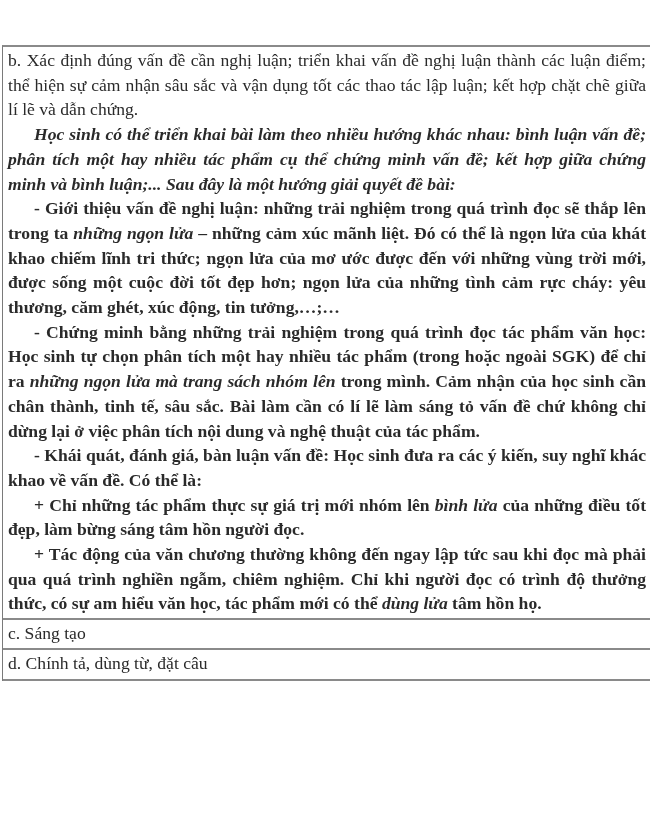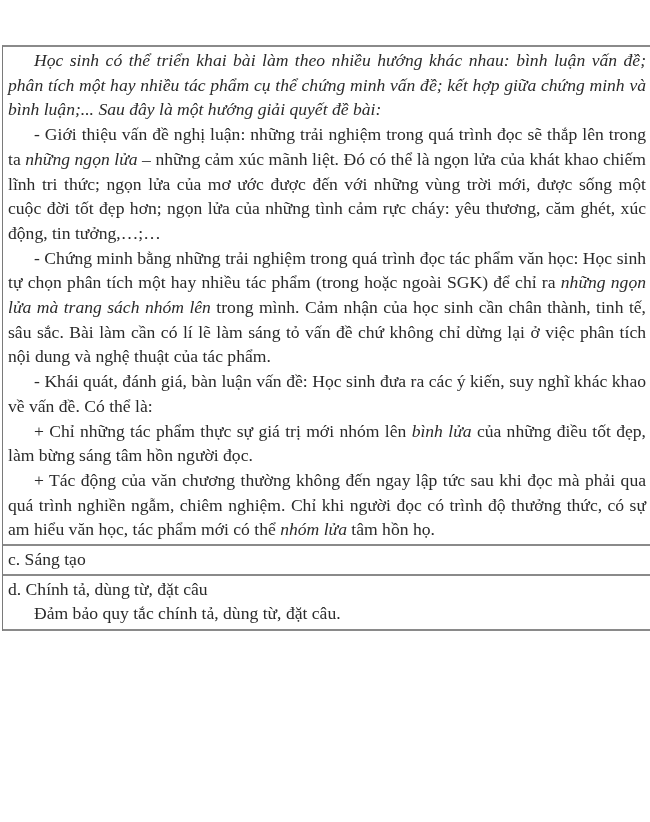--- a/index.html
+++ b/index.html
@@ -30,44 +30,44 @@
       width: 660px;
     }
     .para {
       font-size: 17.6px;
       line-height: 24.7px;
       width: 638px;
       text-align: justify;
       text-align-last: left;
       margin: 0;
     }
-    .indent { text-indent: 26px; }
+    .indent { text-indent: 26px; font-weight: bold; }
     .italic { font-style: italic; }
     em { font-style: italic; }
     .heading { margin: 0; font-size: 17.6px; line-height: 24.7px; }
     #cell-b { padding-top: 1px; padding-bottom: 2px; }
     #cell-c { padding-top: 1px; padding-bottom: 2px; }
     #cell-d { padding-top: 1px; padding-bottom: 3px; }
   </style>
 </head>
 <body>
 
 <div class="table">
 
   <div class="cell" id="cell-b">
+    <p class="para">b. Xác định đúng vấn đề cần nghị luận; triển khai vấn đề nghị luận thành các luận điểm; thể hiện sự cảm nhận sâu sắc và vận dụng tốt các thao tác lập luận; kết hợp chặt chẽ giữa lí lẽ và dẫn chứng.</p>
     <p class="para indent italic">Học sinh có thể triển khai bài làm theo nhiều hướng khác nhau: bình luận vấn đề; phân tích một hay nhiều tác phẩm cụ thể chứng minh vấn đề; kết hợp giữa chứng minh và bình luận;... Sau đây là một hướng giải quyết đề bài:</p>
     <p class="para indent"><span>- Giới thiệu vấn đề nghị luận: những trải nghiệm trong quá trình đọc sẽ thắp lên trong ta </span><em>những ngọn lửa</em><span> – những cảm xúc mãnh liệt. Đó có thể là ngọn lửa của khát khao chiếm lĩnh tri thức; ngọn lửa của mơ ước được đến với những vùng trời mới, được sống một cuộc đời tốt đẹp hơn; ngọn lửa của những tình cảm rực cháy: yêu thương, căm ghét, xúc động, tin tưởng,…;…</span></p>
     <p class="para indent"><span>- Chứng minh bằng những trải nghiệm trong quá trình đọc tác phẩm văn học: Học sinh tự chọn phân tích một hay nhiều tác phẩm (trong hoặc ngoài SGK) để chỉ ra </span><em>những ngọn lửa mà trang sách nhóm lên</em><span> trong mình. Cảm nhận của học sinh cần chân thành, tinh tế, sâu sắc. Bài làm cần có lí lẽ làm sáng tỏ vấn đề chứ không chỉ dừng lại ở việc phân tích nội dung và nghệ thuật của tác phẩm.</span></p>
     <p class="para indent">- Khái quát, đánh giá, bàn luận vấn đề: Học sinh đưa ra các ý kiến, suy nghĩ khác khao về vấn đề. Có thể là:</p>
     <p class="para indent"><span>+ Chỉ những tác phẩm thực sự giá trị mới nhóm lên </span><em>bình lửa</em><span> của những điều tốt đẹp, làm bừng sáng tâm hồn người đọc.</span></p>
-    <p class="para indent"><span>+ Tác động của văn chương thường không đến ngay lập tức sau khi đọc mà phải qua quá trình nghiền ngẫm, chiêm nghiệm. Chỉ khi người đọc có trình độ thưởng thức, có sự am hiểu văn học, tác phẩm mới có thể </span><em>nhóm lửa</em><span> tâm hồn họ.</span></p>
+    <p class="para indent"><span>+ Tác động của văn chương thường không đến ngay lập tức sau khi đọc mà phải qua quá trình nghiền ngẫm, chiêm nghiệm. Chỉ khi người đọc có trình độ thưởng thức, có sự am hiểu văn học, tác phẩm mới có thể </span><em>dùng lửa</em><span> tâm hồn họ.</span></p>
   </div>
 
   <div class="cell" id="cell-c">
     <p class="heading">c.  Sáng tạo</p>
   </div>
 
   <div class="cell" id="cell-d">
     <p class="heading">d.  Chính tả, dùng từ, đặt câu</p>
-    <p class="para indent">Đảm bảo quy tắc chính tả, dùng từ, đặt câu.</p>
   </div>
 
 </div>
 
 </body></html>

